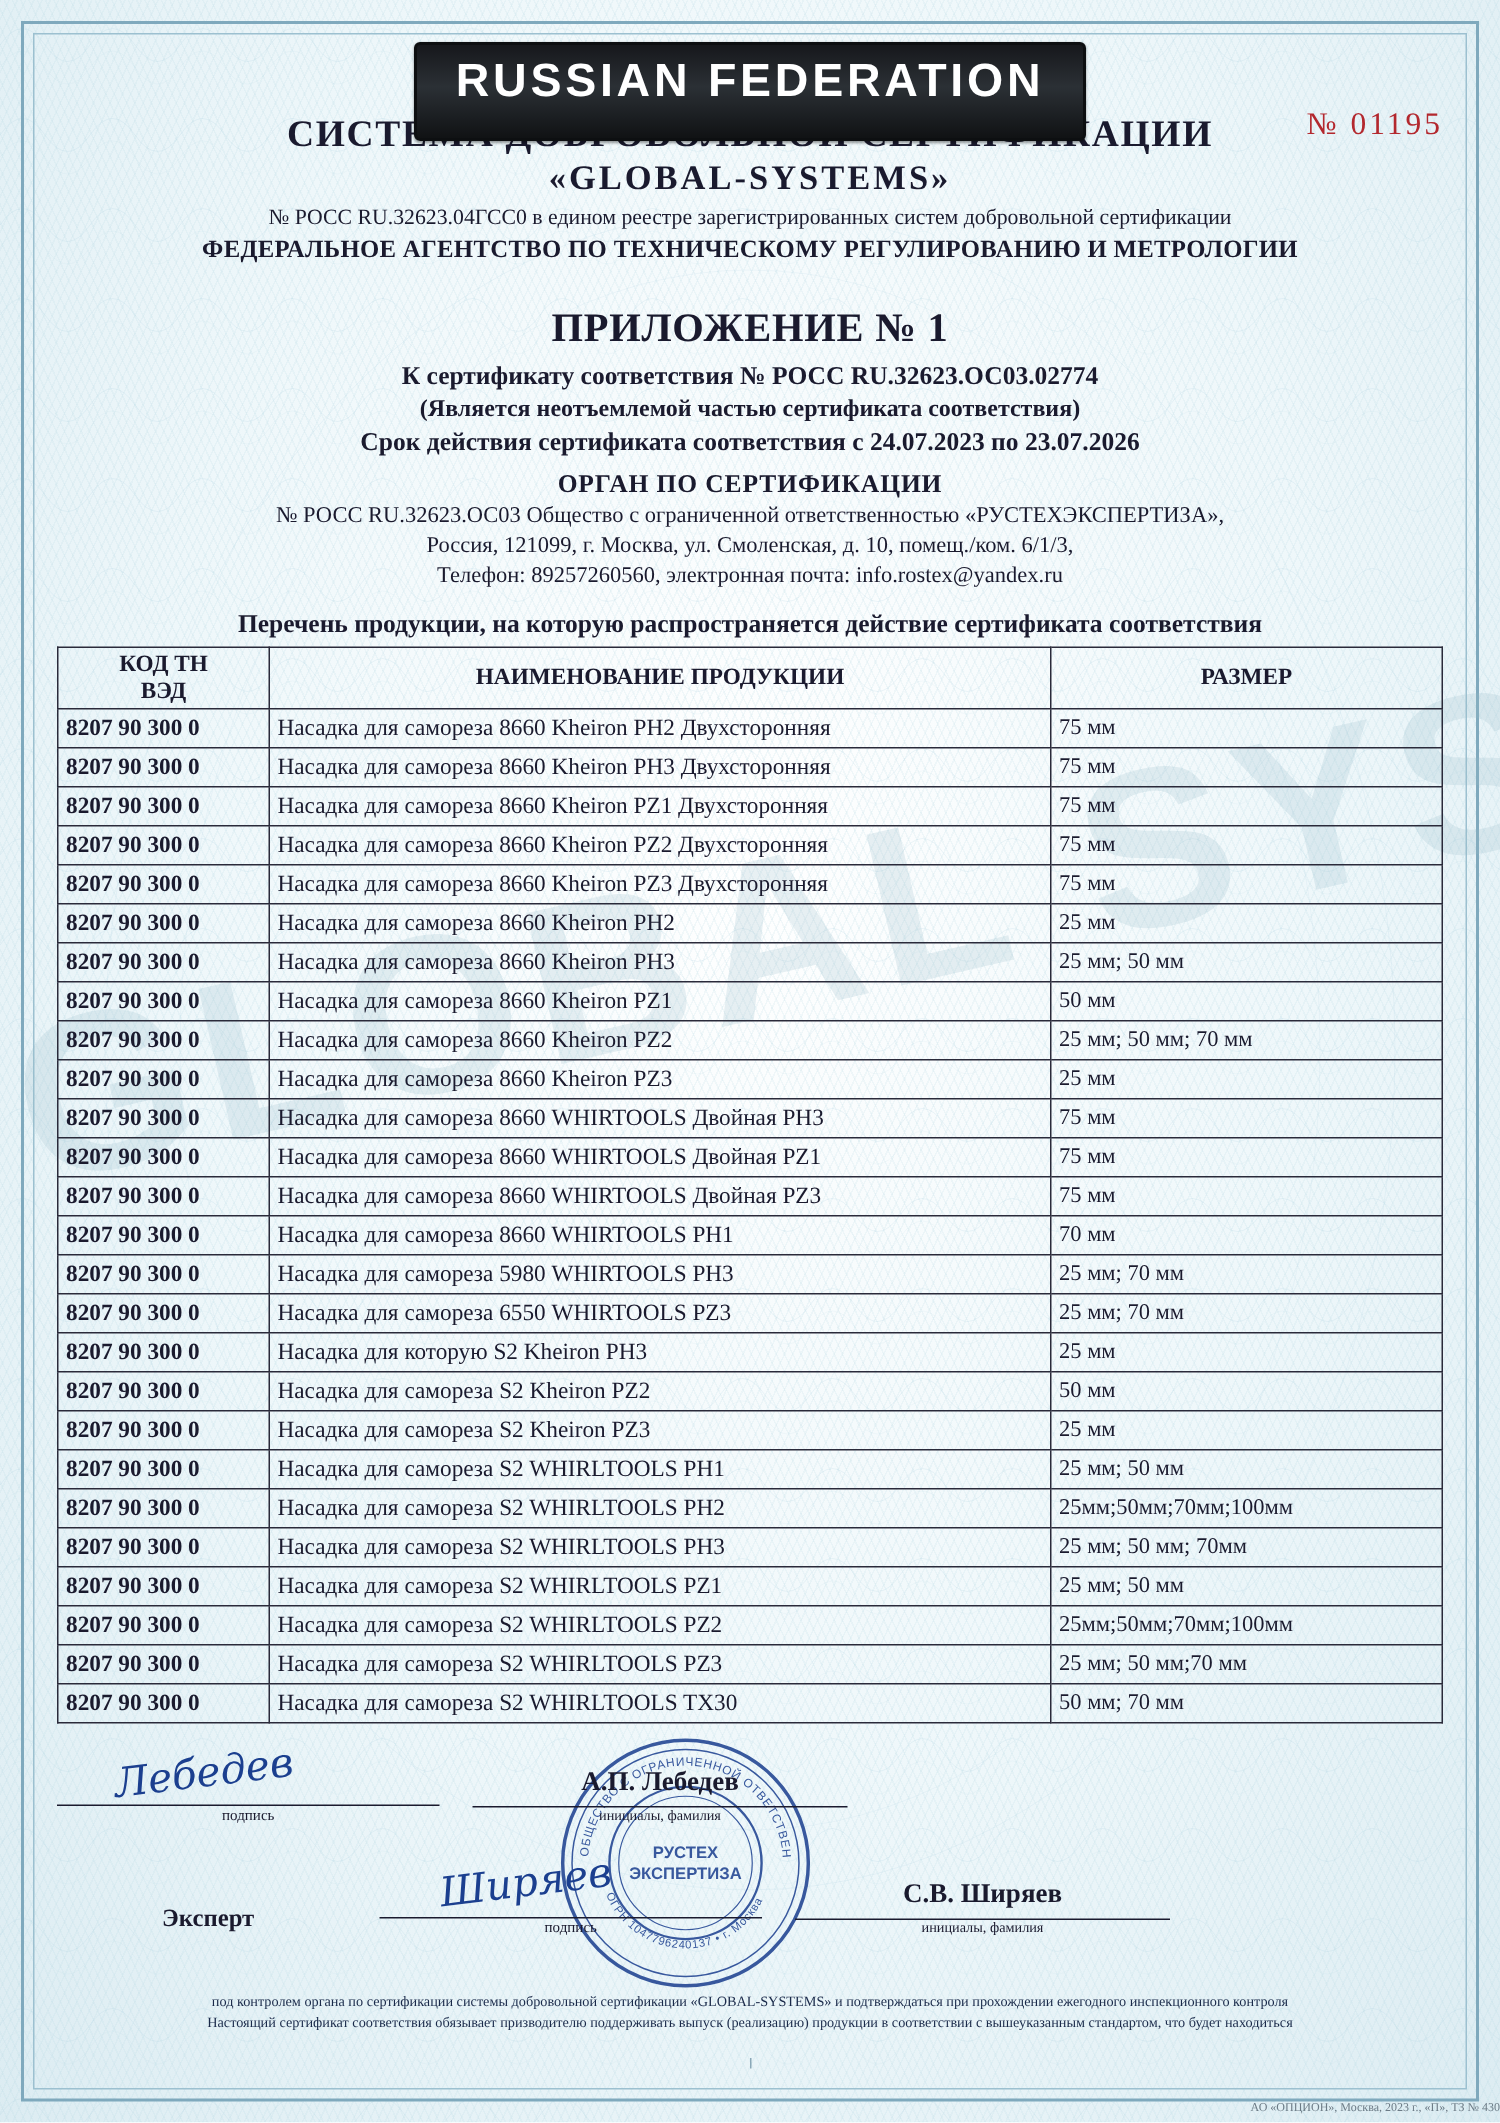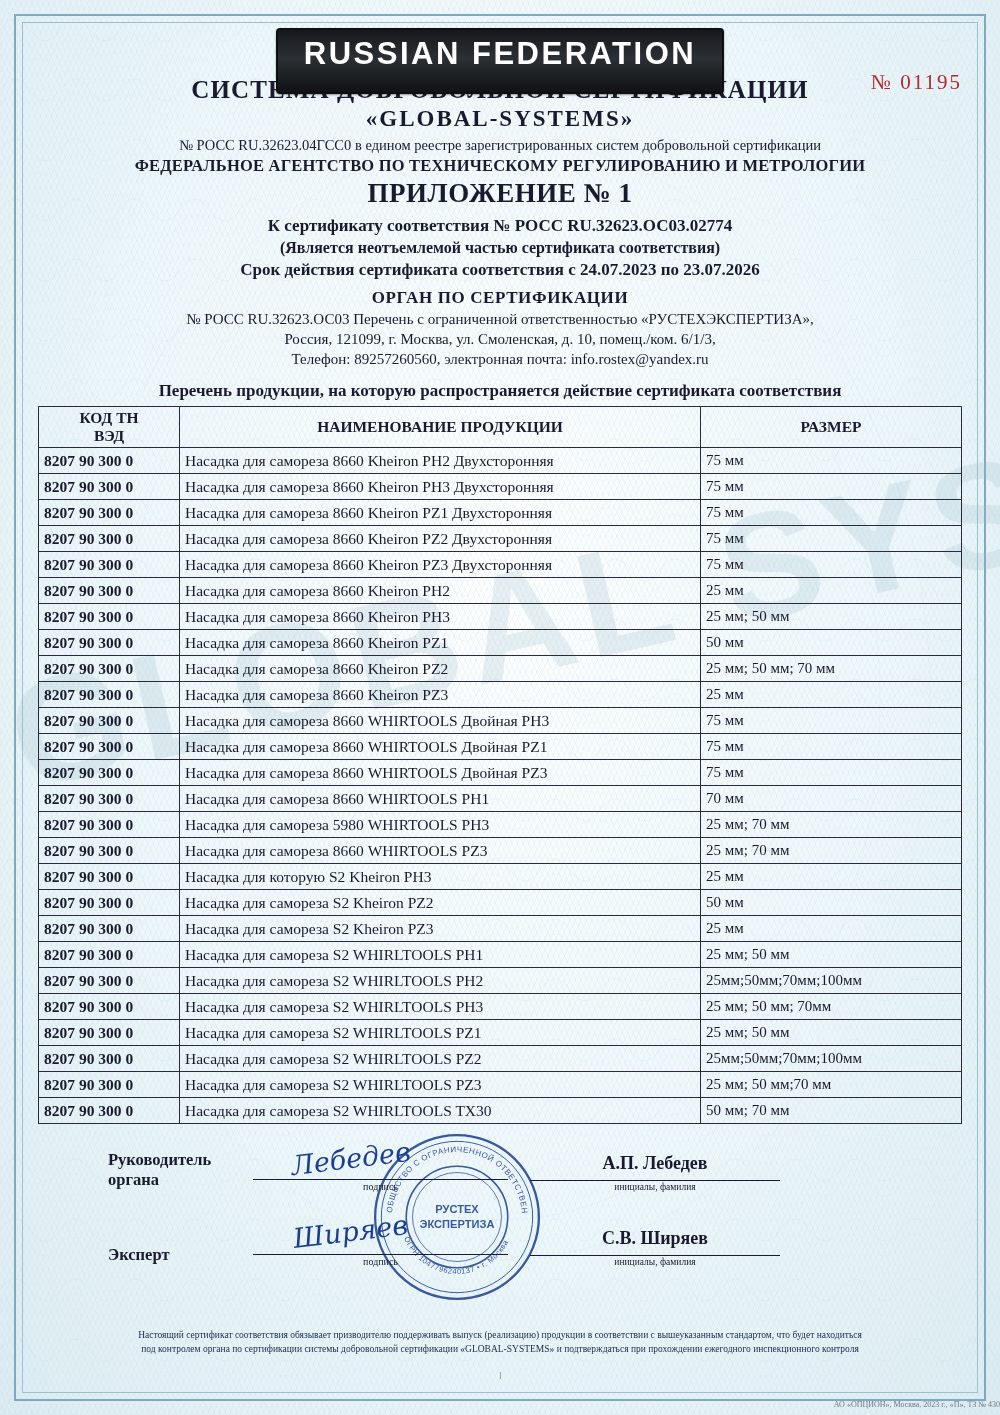--- a/index.html
+++ b/index.html
@@ -111,21 +111,21 @@
   }
   .agency {
     font-weight: bold;
     font-size: 16.5px;
     margin-top: 2px;
     letter-spacing: 0.2px;
   }
   .annex {
     font-weight: bold;
     font-size: 27px;
-    margin-top: 2px;
+    margin-top: 27px;
     letter-spacing: 0.5px;
   }
   .cert-line {
     font-weight: bold;
     font-size: 17px;
     margin-top: 7px;
   }
   .cert-sub {
     font-weight: bold;
     font-size: 16px;
@@ -317,21 +317,21 @@
 
     <div class="t-center sys-title">СИСТЕМА ДОБРОВОЛЬНОЙ СЕРТИФИКАЦИИ</div>
     <div class="t-center sys-name">«GLOBAL-SYSTEMS»</div>
     <div class="t-center registry">№ РОСС RU.32623.04ГСС0 в едином реестре зарегистрированных систем добровольной сертификации</div>
     <div class="t-center agency">ФЕДЕРАЛЬНОЕ АГЕНТСТВО ПО ТЕХНИЧЕСКОМУ РЕГУЛИРОВАНИЮ И МЕТРОЛОГИИ</div>
     <div class="t-center annex">ПРИЛОЖЕНИЕ № 1</div>
     <div class="t-center cert-line">К сертификату соответствия № РОСС RU.32623.ОС03.02774</div>
     <div class="t-center cert-sub">(Является неотъемлемой частью сертификата соответствия)</div>
     <div class="t-center cert-valid">Срок действия сертификата соответствия с 24.07.2023 по 23.07.2026</div>
     <div class="t-center organ">ОРГАН ПО СЕРТИФИКАЦИИ</div>
-    <div class="t-center org-line">№ РОСС RU.32623.ОС03 Перечень с ограниченной ответственностью «РУСТЕХЭКСПЕРТИЗА»,</div>
+    <div class="t-center org-line">№ РОСС RU.32623.ОС03 Общество с ограниченной ответственностью «РУСТЕХЭКСПЕРТИЗА»,</div>
     <div class="t-center org-line">Россия, 121099, г. Москва, ул. Смоленская, д. 10, помещ./ком. 6/1/3,</div>
     <div class="t-center org-line">Телефон: 89257260560, электронная почта: info.rostex@yandex.ru</div>
 
     <div class="list-title">Перечень продукции, на которую распространяется действие сертификата соответствия</div>
 
     <table class="products">
       <thead>
         <tr>
           <th class="col-code">
             <div>КОД ТН</div>
@@ -412,21 +412,21 @@
             <td class="name">Насадка для самореза 8660 WHIRTOOLS PH1</td>
             <td class="size">70 мм</td>
           </tr>
           <tr class="prow">
             <td class="code">8207 90 300 0</td>
             <td class="name">Насадка для самореза 5980 WHIRTOOLS PH3</td>
             <td class="size">25 мм; 70 мм</td>
           </tr>
           <tr class="prow">
             <td class="code">8207 90 300 0</td>
-            <td class="name">Насадка для самореза 8660 WHIRTOOLS PZ3</td>
+            <td class="name">Насадка для самореза 6550 WHIRTOOLS PZ3</td>
             <td class="size">25 мм; 70 мм</td>
           </tr>
           <tr class="prow">
             <td class="code">8207 90 300 0</td>
             <td class="name">Насадка для которую S2 Kheiron PH3</td>
             <td class="size">25 мм</td>
           </tr>
           <tr class="prow">
             <td class="code">8207 90 300 0</td>
             <td class="name">Насадка для самореза S2 Kheiron PZ2</td>
@@ -493,21 +493,20 @@
           <textPath href="#arcTop" startOffset="2%">ОБЩЕСТВО С ОГРАНИЧЕННОЙ ОТВЕТСТВЕННОСТЬЮ</textPath>
         </text>
         <text font-family="'Liberation Sans', sans-serif" font-size="8.5" fill="#1b3f8f" letter-spacing="0.6">
           <textPath href="#arcBottom" startOffset="12%">ОГРН 1047796240137 • г. Москва</textPath>
         </text>
         <text x="100" y="96" text-anchor="middle" font-family="'Liberation Sans', sans-serif" font-size="12.5" font-weight="bold" fill="#1b3f8f">РУСТЕХ</text>
         <text x="100" y="112" text-anchor="middle" font-family="'Liberation Sans', sans-serif" font-size="12.5" font-weight="bold" fill="#1b3f8f">ЭКСПЕРТИЗА</text>
       </svg>
 
       <div class="sig-row">
-        <div class="sig-role">Руководитель органа</div>
         <div class="sig-line-box">
           <div class="sig-line"></div>
           <div class="sig-caption">подпись</div>
           <div class="handwriting" style="left:38px; top:-8px;">Лебедев</div>
         </div>
         <div class="sig-name-box">
           <div class="sig-name">А.П. Лебедев</div>
           <div class="sig-name-caption">инициалы, фамилия</div>
         </div>
       </div>
@@ -523,19 +522,19 @@
           <div class="sig-name">С.В. Ширяев</div>
           <div class="sig-name-caption">инициалы, фамилия</div>
         </div>
       </div>
 
     </div>
 
   </div>
 
   <div class="footnote">
+    <div>под контролем органа по сертификации системы добровольной сертификации «GLOBAL-SYSTEMS» и подтверждаться при прохождении ежегодного инспекционного контроля</div>
     <div>Настоящий сертификат соответствия обязывает призводителю поддерживать выпуск (реализацию) продукции в соответствии с вышеуказанным стандартом, что будет находиться</div>
-    <div>под контролем органа по сертификации системы добровольной сертификации «GLOBAL-SYSTEMS» и подтверждаться при прохождении ежегодного инспекционного контроля</div>
   </div>
   <div class="tick"></div>
   <div class="printinfo">АО «ОПЦИОН», Москва, 2023 г., «П», ТЗ № 430</div>
 
 </div>
 
 </body></html>

